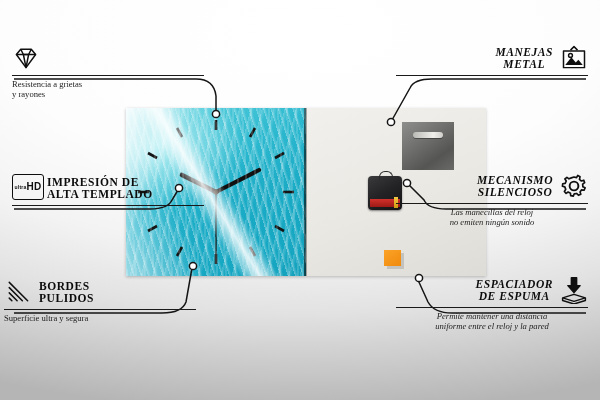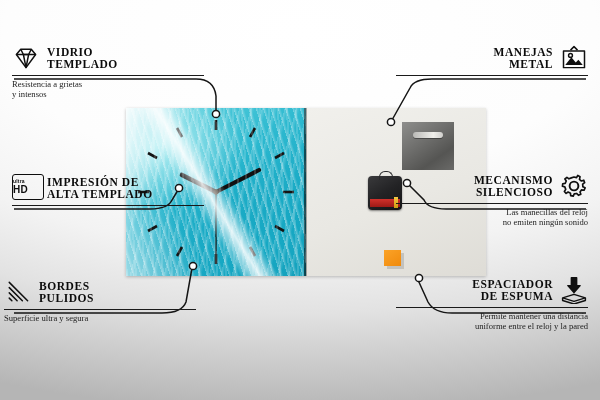--- a/index.html
+++ b/index.html
@@ -92,21 +92,21 @@
   #foam-spacer {
     position: absolute; left: 78px; top: 142px;
     width: 17px; height: 16px;
     background: linear-gradient(145deg, #fba328 0%, #f08a0c 100%);
     box-shadow: 3px 3px 0 rgba(170,170,165,.55);
   }
 
   
   .feature { position: absolute; width: 192px; }
   .feature.left  { text-align: left;  }
-  .feature.right { text-align: right; }
+  .feature.right { text-align: center; font-style: italic; }
 
   .head-row { display: flex; align-items: center; gap: 7px; }
   .feature.right .head-row { flex-direction: row-reverse; }
 
   .f-icon { flex: 0 0 auto; width: 28px; height: 28px; color: #101010; }
   .f-icon svg { display: block; width: 100%; height: 100%; }
 
   .f-title {
     font-family: "Liberation Serif", serif;
     font-weight: bold;
@@ -133,22 +133,22 @@
   #feat-print    { left: 12px;  top: 174px; }
   #feat-edges    { left: 4px;  top: 278px; }
   #feat-handles  { left: 396px; top: 44px;  }
   #feat-mech     { left: 396px; top: 172px; }
   #feat-spacer   { left: 396px; top: 276px; }
 
   
   .hd-badge {
     width: 30px; height: 24px;
     border: 1.5px solid #0d0d0d; border-radius: 3px;
-    display: flex; flex-direction: column;
-    justify-content: center;
+    display: flex; flex-direction: row;
+    align-items: center; justify-content: center;
     line-height: 1;
   }
   .hd-badge .u {
     font-family: "Liberation Sans", sans-serif;
     font-size: 5px; font-weight: bold; letter-spacing: .2px; color: #0d0d0d;
   }
   .hd-badge .hd {
     font-family: "Liberation Sans", sans-serif;
     font-size: 10px; font-weight: bold; letter-spacing: .3px; color: #0d0d0d;
     margin-top: .5px;
@@ -222,26 +222,24 @@
     <div class="head-row">
       <span class="f-icon">
         <svg viewBox="0 0 32 32" fill="none" stroke="currentColor" stroke-width="1.7" stroke-linejoin="round">
           <path d="M5 12 L10 6 H22 L27 12 L16 27 Z"></path>
           <path d="M5 12 H27"></path>
           <path d="M10 6 L13 12 L16 27"></path>
           <path d="M22 6 L19 12 L16 27"></path>
           <path d="M13 12 H19"></path>
         </svg>
       </span>
-      <span class="f-title">VIDRIO
-TEMPLADO</span>
     </div>
     <div class="rule"></div>
     <div class="f-desc">Resistencia a grietas
-y intensos</div>
+y rayones</div>
   </div>
 
   <div class="feature left" id="feat-print">
     <div class="head-row">
       <span class="f-icon">
         <span class="hd-badge">
           <span class="u">ultra</span>
           <span class="hd">HD</span>
         </span>
       </span>

